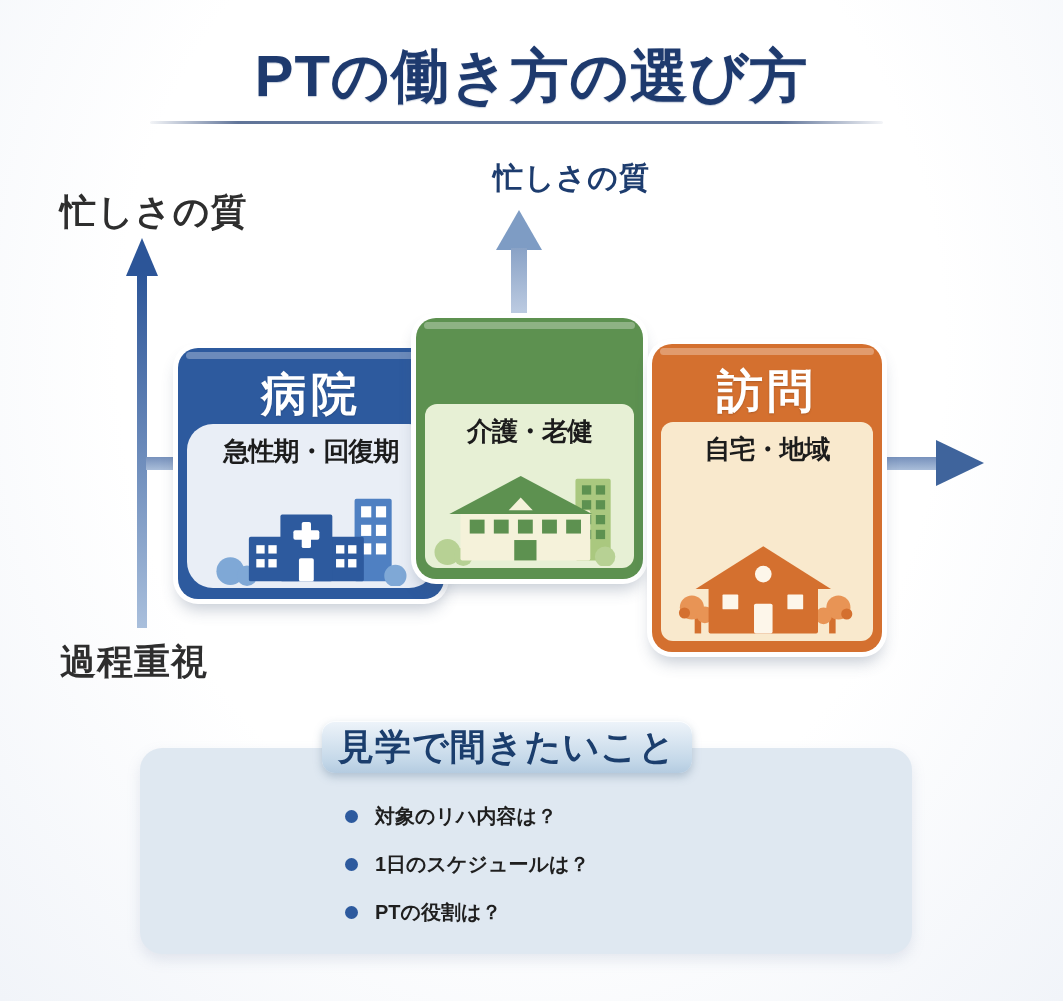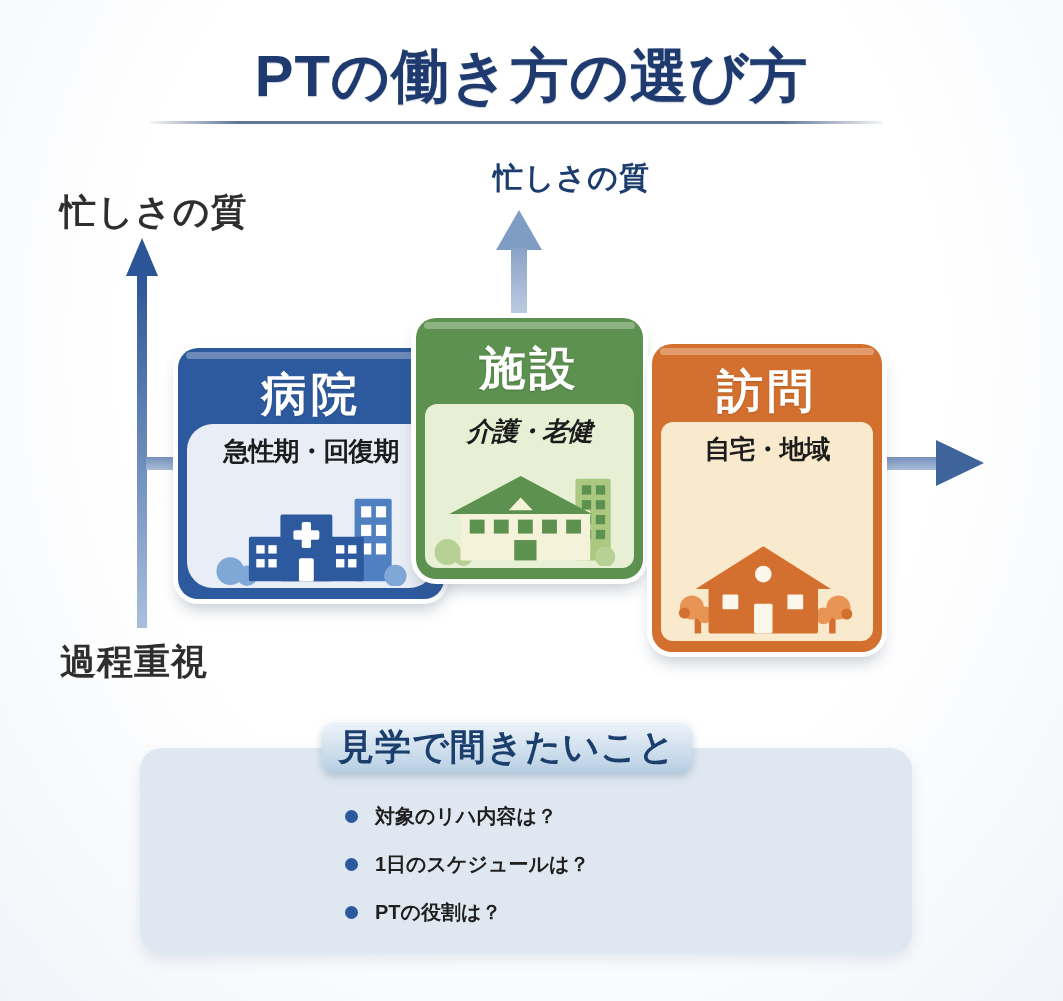--- a/index.html
+++ b/index.html
@@ -72,21 +72,21 @@
     font-weight:800;font-size:46px;letter-spacing:4px;
     text-shadow:0 1px 2px rgba(0,0,0,.18);
   }
   .card-hospital .card-title{top:16px;}
   .card-facility .card-title{top:20px;}
   .card-visit .card-title{top:17px;}
   .card-body{
     position:absolute;left:9px;right:9px;bottom:11px;border-radius:12px;overflow:hidden;
   }
   .card-hospital .card-body{top:76px;background:var(--hospital-body);border-radius:26px;}
-  .card-facility .card-body{top:86px;background:var(--facility-body);font-style:italic;}
+  .card-facility .card-body{top:86px;background:var(--facility-body);}
   .card-visit .card-body{top:78px;background:var(--visit-body);}
   .card-subtitle{
     margin-top:10px;text-align:center;font-size:26px;font-weight:700;
     color:#1c1c1c;letter-spacing:-1px;white-space:nowrap;
   }
   .card-art{position:absolute;left:50%;bottom:2px;transform:translateX(-50%);}
   
   .art-hospital .c-main{fill:var(--hospital);} .art-hospital .c-mid{fill:var(--hospital-mid);}
   .art-hospital .c-light{fill:var(--hospital-light);} .art-hospital .c-w{fill:#ffffff;}
   .art-facility .c-main{fill:var(--facility);} .art-facility .c-mid{fill:var(--facility-mid);}
@@ -156,21 +156,20 @@
           <rect class="c-w" x="59" y="81" width="9" height="9"></rect>
         <rect class="c-w" x="132" y="66" width="9" height="9"></rect>
           <rect class="c-w" x="145" y="66" width="9" height="9"></rect>
         <rect class="c-w" x="132" y="81" width="9" height="9"></rect>
           <rect class="c-w" x="145" y="81" width="9" height="9"></rect>
       </svg>
     </div>
   </div>
 
   <div class="card card-facility">
-    <div class="card-title">施設</div>
     <div class="card-body">
       <div class="card-subtitle">介護・老健</div>
       <svg class="card-art art-facility" width="200" height="102" viewBox="0 0 210 110">
         <rect class="c-mid" x="154" y="16" width="38" height="88" rx="2"></rect>
         <rect class="c-main" x="161" y="23" width="10" height="10"></rect>
           <rect class="c-main" x="176" y="23" width="10" height="10"></rect>
         <rect class="c-main" x="161" y="39" width="10" height="10"></rect>
           <rect class="c-main" x="176" y="39" width="10" height="10"></rect>
         <rect class="c-main" x="161" y="55" width="10" height="10"></rect>
           <rect class="c-main" x="176" y="55" width="10" height="10"></rect>

